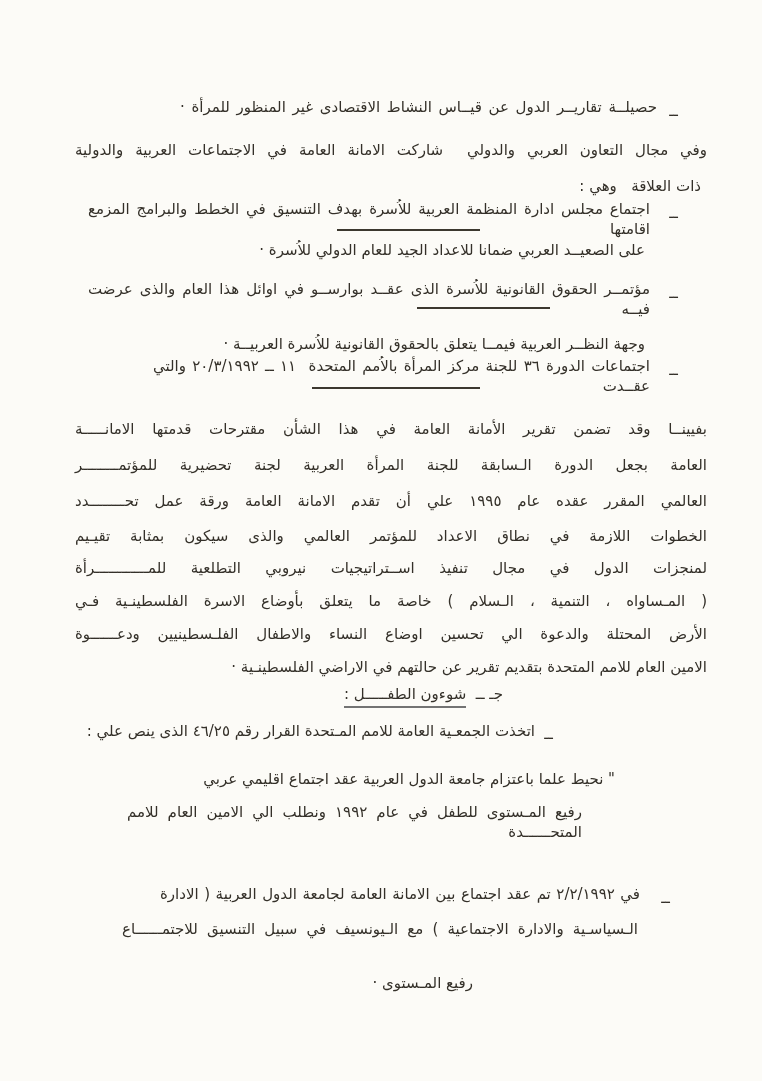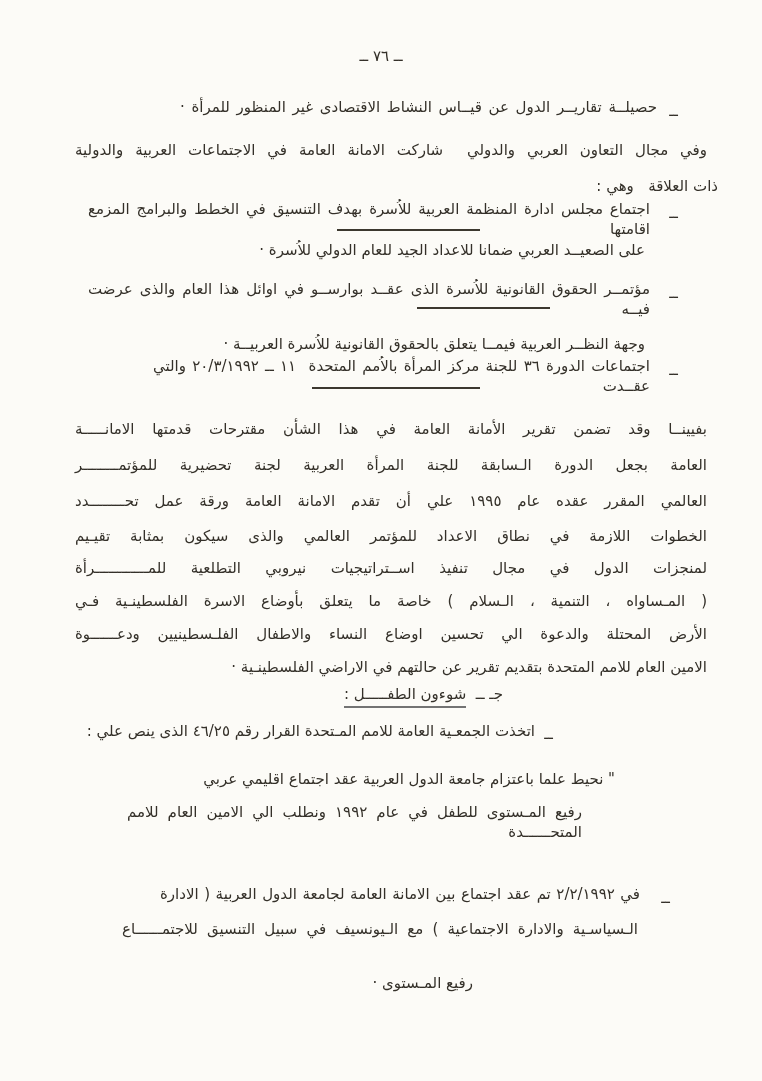--- a/index.html
+++ b/index.html
@@ -20,27 +20,26 @@
   .dash{position:absolute;letter-spacing:0;}
   .rule{position:absolute;height:2px;background:#3c382f;}
   .pageno{position:absolute;left:0;right:0;text-align:center;letter-spacing:1px;}
   .sec .t{border-bottom:2px solid #737373;padding-bottom:3px;}
 </style>
 </head>
 <body>
 
 <div class="sheet">
 
-  <div class="pageno" style="top:46px;">ــ ٧٦ ــ</div>
 
   <div class="dash" style="top:101px;right:84px;">ــ</div>
   <div class="ln j" style="top:97px;right:105px;width:477px;">حصيلــة تقاريــر الدول عن قيــاس النشاط الاقتصادى غير المنظور للمرأة ·</div>
 
   <div class="ln j" style="top:140px;right:55px;width:632px;">وفي مجال التعاون العربي والدولي&nbsp; شاركت الامانة العامة في الاجتماعات العربية والدولية</div>
-  <div class="ln" style="top:176px;right:44px;">ذات العلاقة&nbsp;&nbsp; وهي :</div>
+  <div class="ln" style="top:176px;right:61px;">ذات العلاقة&nbsp;&nbsp; وهي :</div>
 
   <div class="dash" style="top:203px;right:84px;">ــ</div>
   <div class="ln j" style="top:199px;right:112px;width:562px;">اجتماع مجلس ادارة المنظمة العربية للاُسرة بهدف التنسيق في الخطط والبرامج المزمع اقامتها</div>
   <div class="rule" style="top:229px;left:337px;width:143px;"></div>
   <div class="ln" style="top:240px;right:117px;">على الصعيــد العربي ضمانا للاعداد الجيد للعام الدولي للاُسرة ·</div>
 
   <div class="dash" style="top:283px;right:84px;">ــ</div>
   <div class="ln j" style="top:279px;right:112px;width:562px;">مؤتمــر الحقوق القانونية للاُسرة الذى عقــد بوارســو في اوائل هذا العام والذى عرضت فيــه</div>
   <div class="rule" style="top:307px;left:417px;width:133px;"></div>
   <div class="ln" style="top:334px;right:117px;margin-left:28px;">وجهة النظــر العربية فيمــا يتعلق بالحقوق القانونية للاُسرة العربيــة ·</div>

